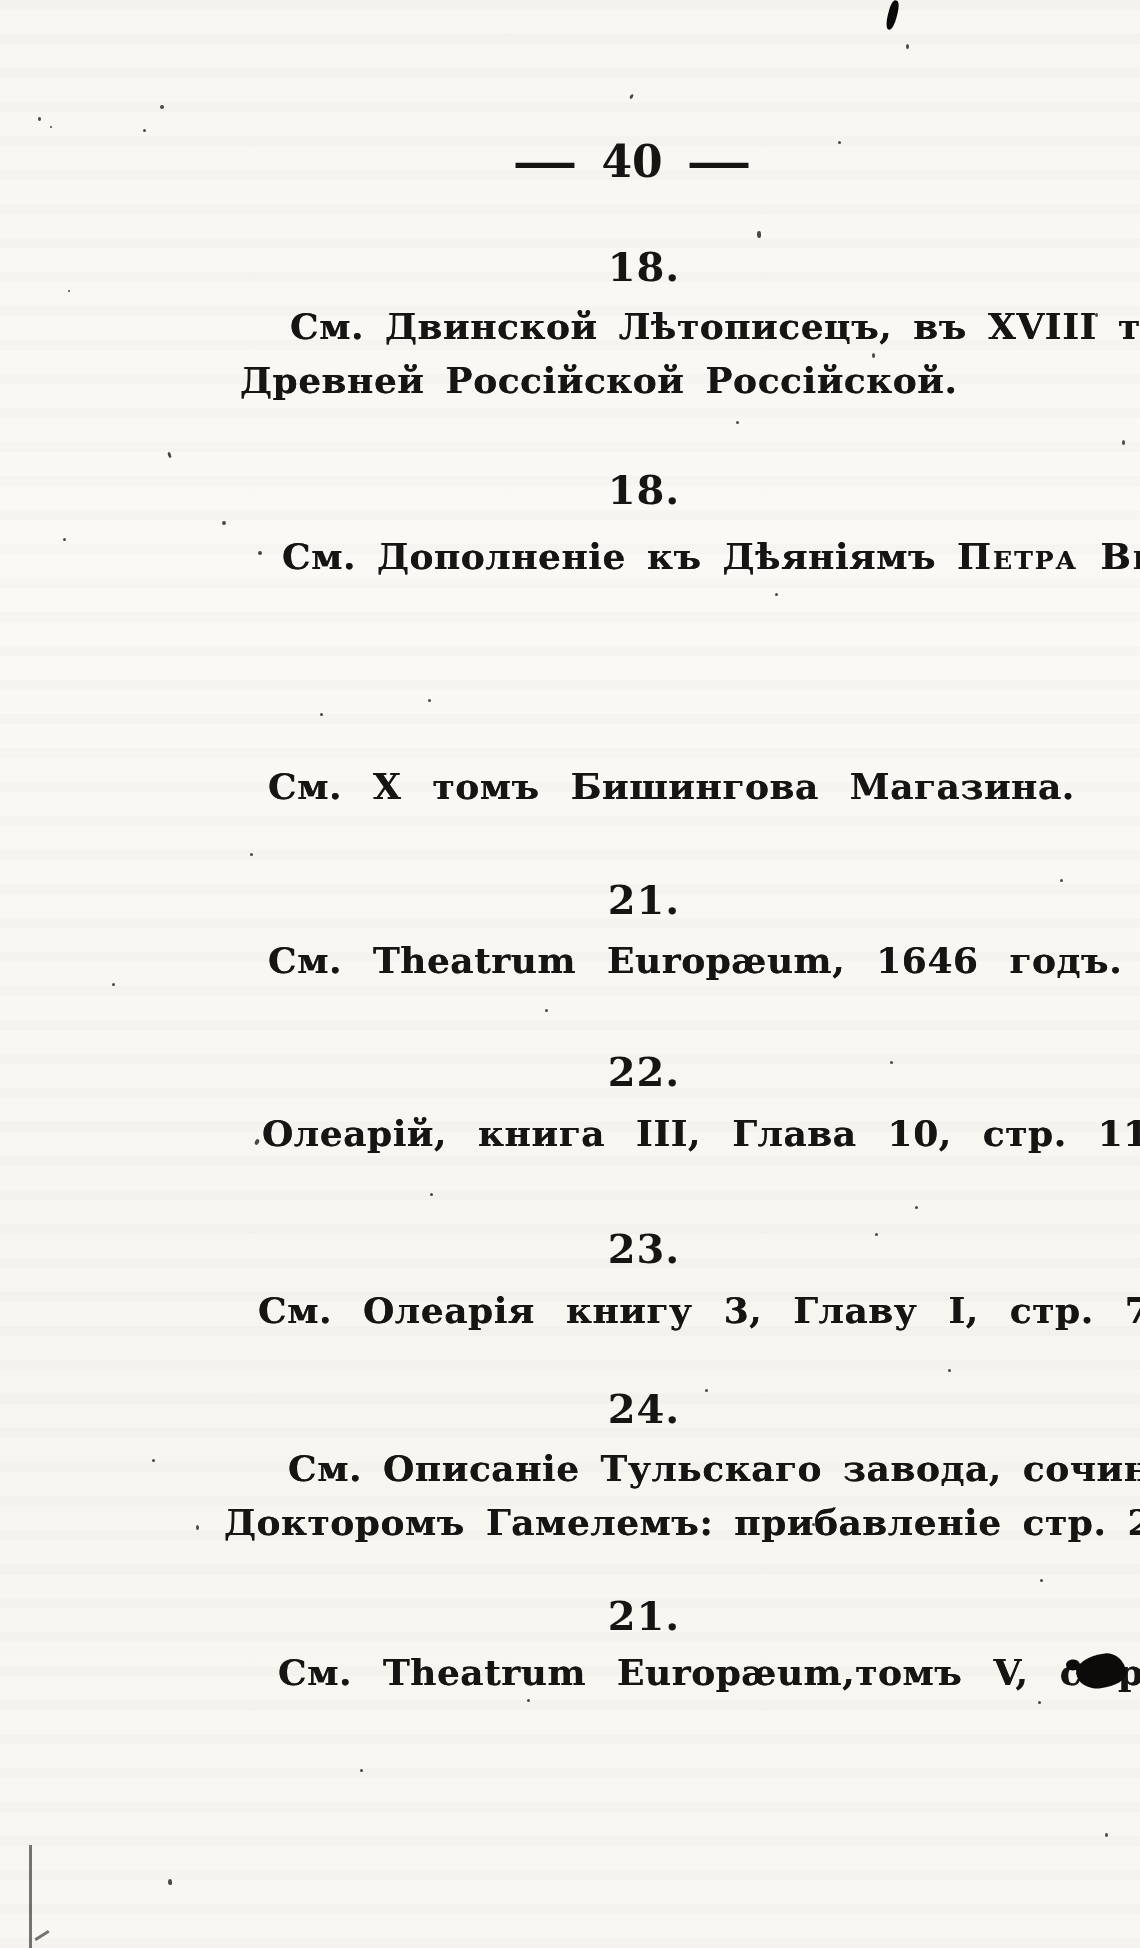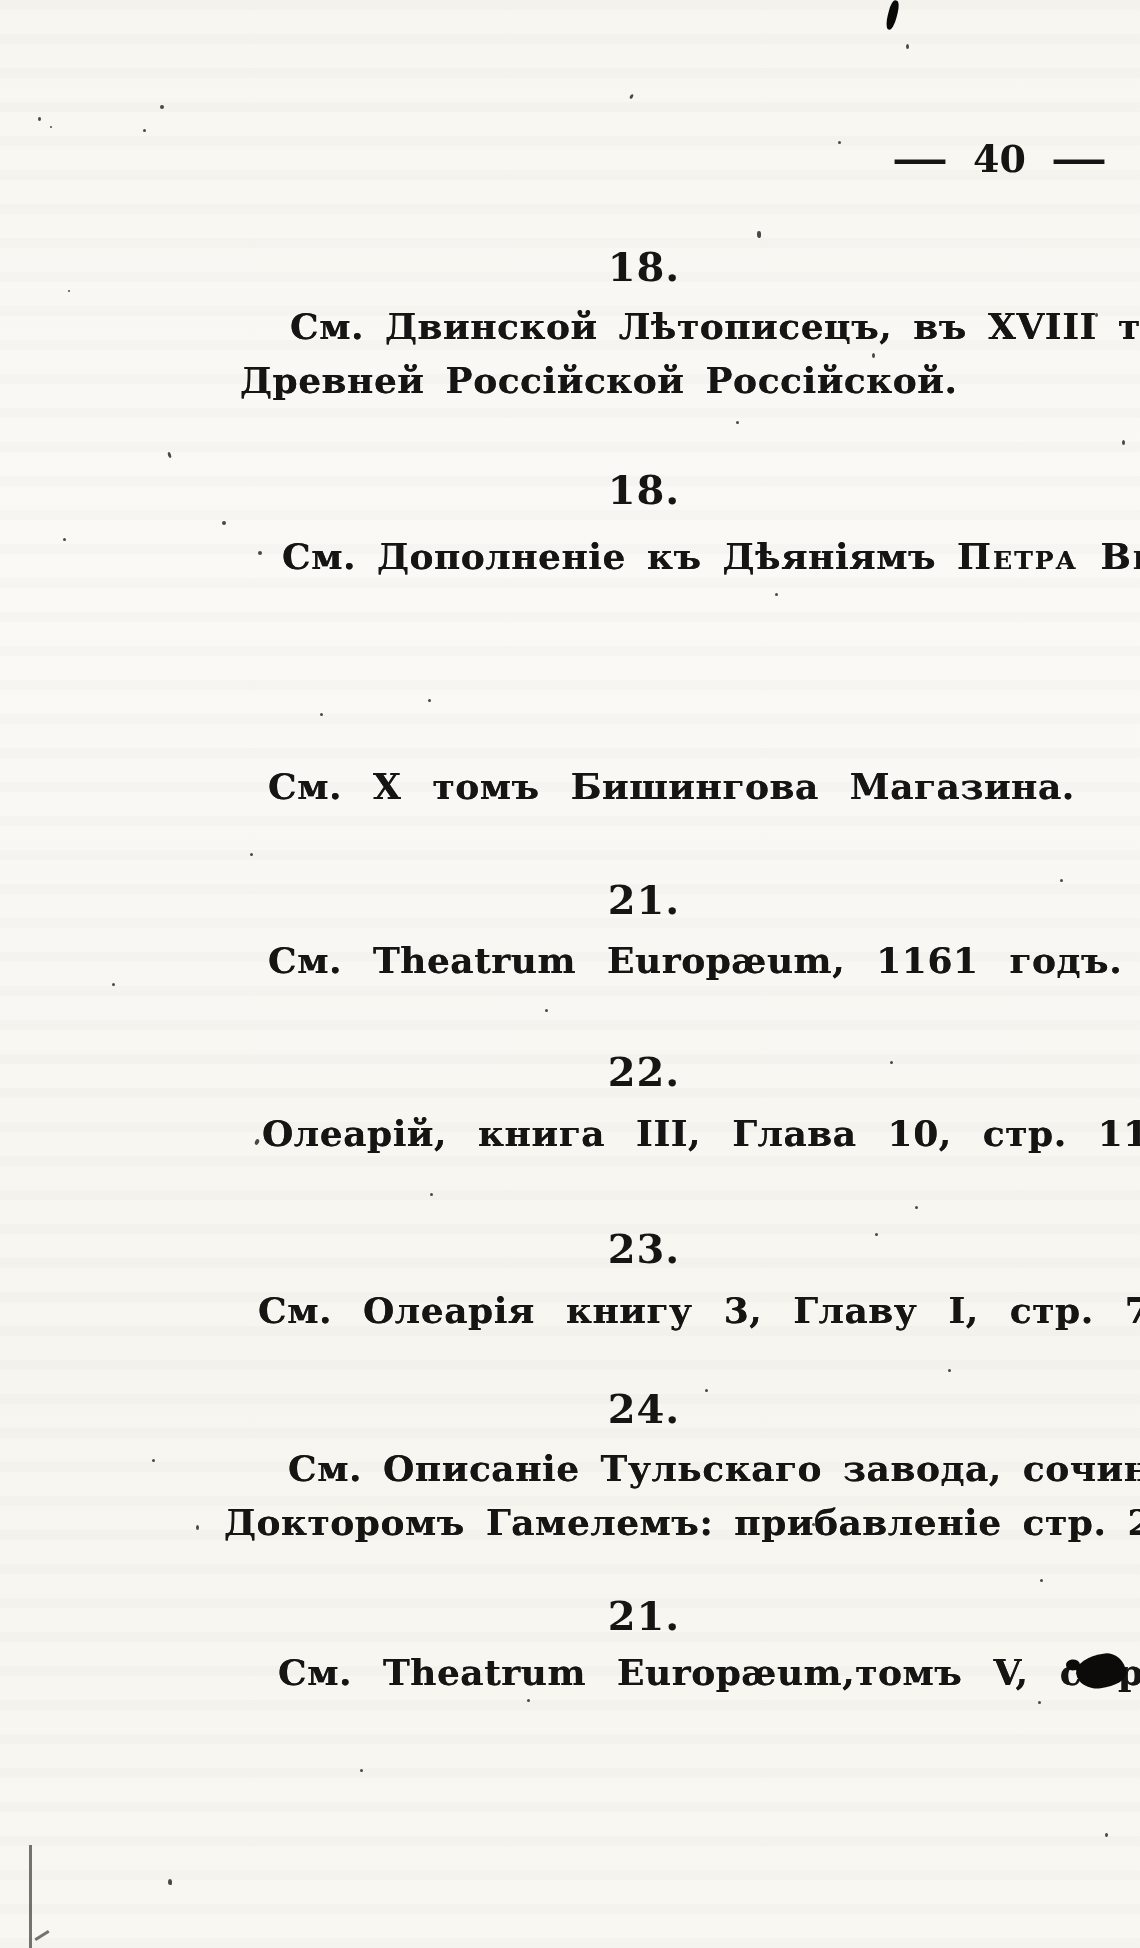--- a/index.html
+++ b/index.html
@@ -10,21 +10,21 @@
     margin:0 auto;
     background:
       repeating-linear-gradient(180deg, rgba(0,0,0,0.015) 0 10px, rgba(0,0,0,0) 10px 34px),
       linear-gradient(180deg,#f7f6f1 0%,#faf9f5 30%,#f6f5f0 70%,#f8f7f2 100%);
     font-family:"DejaVu Serif","Liberation Serif",serif;
     color:#161514;
     overflow:hidden;
   }
   .pgh{
     position:absolute;top:136px;left:132px;width:1000px;
-    text-align:right;font-size:38px;font-weight:700;
+    text-align:center;font-size:44px;font-weight:700;
     white-space:nowrap;
   }
   .pgh .dash{display:inline-block;transform:scaleX(1.5);margin:0 34px;}
   .h{
     position:absolute;left:144px;width:1000px;text-align:center;
     font-size:40px;font-weight:700;letter-spacing:1px;
     white-space:nowrap;
   }
   .bl{
     position:absolute;
@@ -73,21 +73,21 @@
   <div class="h" style="top:243px">18.</div>
   <div class="bl" style="top:306px;left:290px">См. Двинской Лѣтописецъ, въ XVIII томѣ</div>
   <div class="bl" style="top:360px;left:240px">Древней Россійской Россійской.</div>
 
   <div class="h" style="top:466px">18.</div>
   <div class="bl" style="top:536px;left:282px"><span>См. Дополненіе къ Дѣяніямъ </span><span class="sc">Петра Вели-</span></div>
 
   <div class="bl wide" style="top:766px;left:268px">См. X томъ Бишингова Магазина.</div>
 
   <div class="h" style="top:876px">21.</div>
-  <div class="bl wide" style="top:940px;left:268px">См. Theatrum Europæum, 1161 годъ.</div>
+  <div class="bl wide" style="top:940px;left:268px">См. Theatrum Europæum, 1646 годъ.</div>
 
   <div class="h" style="top:1048px">22.</div>
   <div class="bl wide" style="top:1113px;left:262px">Олеарій, книга III, Глава 10, стр. 114.</div>
 
   <div class="h" style="top:1225px">23.</div>
   <div class="bl wide" style="top:1290px;left:258px">См. Олеарія книгу 3, Главу I, стр. 76.</div>
 
   <div class="h" style="top:1385px">24.</div>
   <div class="bl" style="top:1448px;left:288px">См. Описаніе Тульскаго завода, сочиненное</div>
   <div class="bl" style="top:1502px;left:224px">Докторомъ Гамелемъ: прибавленіе стр. 24.</div>

